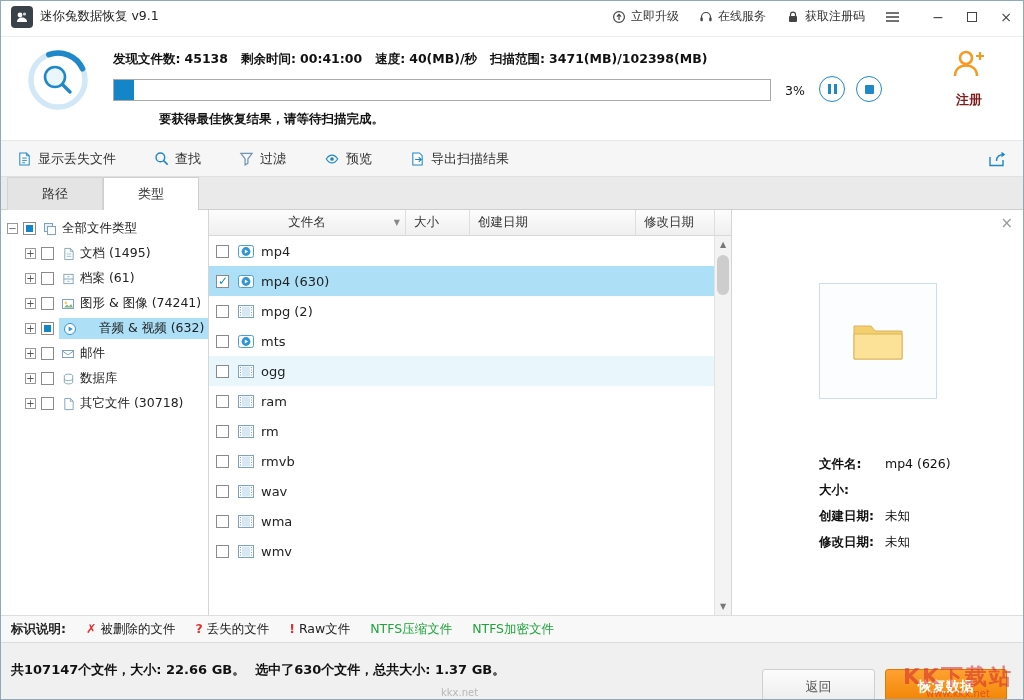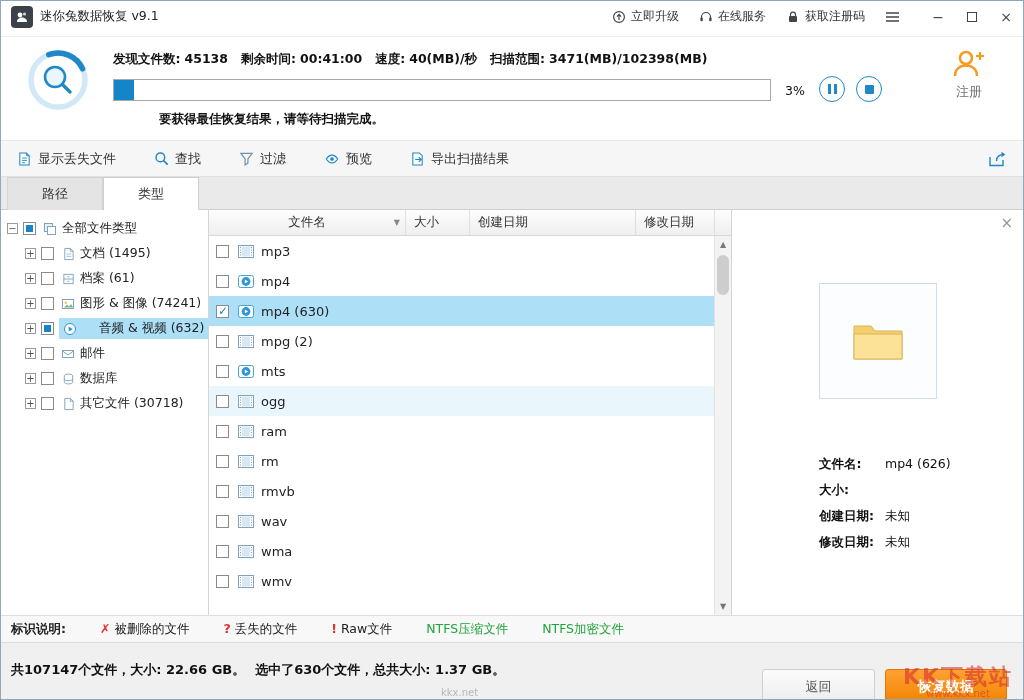--- a/index.html
+++ b/index.html
@@ -24,21 +24,21 @@
   .progress-track { position:absolute; left:112px; top:42px; width:658px; height:22px; border:1px solid #a9a9a9; background:#fff; }
   .progress-fill { height:100%; background:#1486c8; width:3%; }
   .scan-pct { position:absolute; left:784px; top:46px; font-size:12.5px; color:#111; }
   .round-btn { position:absolute; top:39px; width:26px; height:26px; border-radius:50%; border:1.6px solid #1e88c9; background:#fff; display:flex; align-items:center; justify-content:center; gap:3px; cursor:pointer; }
   .round-btn.pause { left:818px; }
   .round-btn.stop  { left:855px; }
   .pbar { width:3px; height:10px; background:#1e88c9; display:inline-block; }
   .sq { width:9px; height:9px; background:#1e88c9; border-radius:1px; display:inline-block; }
   .scan-hint { position:absolute; left:112px; top:74px; font-size:12.5px; font-weight:bold; color:#111;margin-left:46px; }
   .register { position:absolute; right:22px; top:12px; width:64px; text-align:center; cursor:pointer; }
-  .register .reg-label { display:block; color:#737373; font-size:13px; font-weight:normal; margin-top:2px; }
+  .register .reg-label { display:block; color:#7f1d1d; font-size:13px; font-weight:bold; margin-top:10px; }
 
   
   .toolbar { height:36px; flex:0 0 36px; background:#f6f6f6; border-bottom:1px solid #e0e0e0; display:flex; align-items:center; padding-left:16px; gap:38px; }
   .tool-item { display:flex; align-items:center; gap:6px; font-size:13px; color:#333; cursor:pointer; }
   .share-btn { margin-left:auto; margin-right:16px; cursor:pointer; display:flex; align-items:center; }
 
   
   .tabstrip { height:33px; flex:0 0 33px; background:#eaeaea; border-bottom:1px solid #cfcfcf; display:flex; padding-left:6px; }
   .tab { width:96px; height:33px; line-height:32px; text-align:center; font-size:13px; color:#333; border:1px solid #d4d4d4; border-bottom:none; background:#e4e4e4; cursor:pointer; }
   .tab.active { background:#fff; position:relative; z-index:2; margin-bottom:-1px; border-color:#cfcfcf; }
@@ -79,21 +79,21 @@
 
   
   .preview-pane { flex:1; position:relative; background:#fff; }
   .pv-close { position:absolute; top:6px; right:10px; color:#999; font-size:15px; cursor:pointer; line-height:1; }
   .pv-box { position:absolute; left:87px; top:73px; width:118px; height:116px; border:1px solid #ccdded; background:#fbfdff; display:flex; align-items:center; justify-content:center; }
   .pv-details { position:absolute; left:87px; top:246px; font-size:12.5px; color:#111; }
   .pv-line { margin-bottom:9px; }
   .pv-line .plbl { display:inline-block; width:62px; font-weight:bold; }
 
   
-  .legend { height:27px; flex:0 0 27px; background:#f8f8f8; border-top:1px solid #dedede; display:flex; align-items:center; padding-left:10px; gap:34px; font-size:12.5px; color:#222; }
+  .legend { height:27px; flex:0 0 27px; background:#f8f8f8; border-top:1px solid #dedede; display:flex; align-items:center; padding-left:10px; gap:20px; font-size:12.5px; color:#222; }
   .legend .ltitle { font-weight:bold; }
   .legend .mark { color:#e03131; font-weight:bold; margin-right:4px; }
   .legend .green { color:#1fa43a; }
 
   
   .statusbar { height:57px; flex:0 0 57px; background:#f0f0f0; border-top:1px solid #dcdcdc; position:relative; }
   .summary { position:absolute; left:10px; top:18px; font-size:13px; font-weight:600; color:#111; display:flex; gap:10px; }
   .btn { position:absolute; top:26px; height:36px; border-radius:3px; font-size:13px; display:flex; align-items:center; justify-content:center; cursor:pointer; }
   .btn.back { right:148px; width:113px; background:linear-gradient(#fcfcfc,#ececec); border:1px solid #cfcfcf; color:#555; }
   .btn.recover { right:16px; width:122px; background:linear-gradient(#ffa132,#f08300); border:1px solid #e07a00; color:#fff; font-weight:bold; font-size:14px; }
@@ -390,31 +390,20 @@
           <span>修改日期</span>
         </span>
       <span class="hspacer"></span>
     </div>
 
     <div class="list-body">
       <div class="file-row">
         <span class="cb"></span>
         <span class="ficon">
             <svg width="16" height="13" viewBox="0 0 16 13">
-              <rect x="0.5" y="0.5" width="15" height="12" fill="#fff" stroke="#7fa2bd"></rect>
-              <rect x="4" y="1.5" width="8" height="10" fill="#d7e8f4"></rect>
-              <path d="M2 2.5h1M2 5h1M2 7.5h1M2 10h1M13 2.5h1M13 5h1M13 7.5h1M13 10h1" stroke="#7fa2bd"></path>
-            </svg>
-          </span>
-        <span class="fname">mp3</span>
-      </div>
-      <div class="file-row">
-        <span class="cb"></span>
-        <span class="ficon">
-            <svg width="16" height="13" viewBox="0 0 16 13">
               <rect x="0.5" y="0.5" width="15" height="12" rx="2" fill="#fff" stroke="#4aa0d8"></rect>
               <circle cx="8" cy="6.5" r="4.4" fill="#2f96d4"></circle>
               <path d="M6.8 4.4l3.4 2.1-3.4 2.1z" fill="#fff"></path>
             </svg>
           </span>
         <span class="fname">mp4</span>
       </div>
       <div class="file-row selected">
         <span class="cb checked"></span>
         <span class="ficon">

